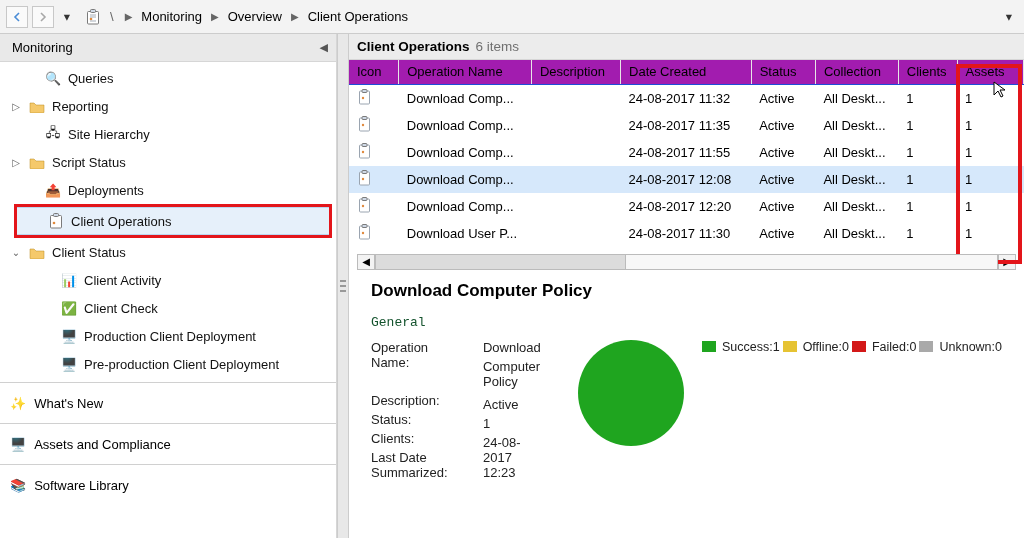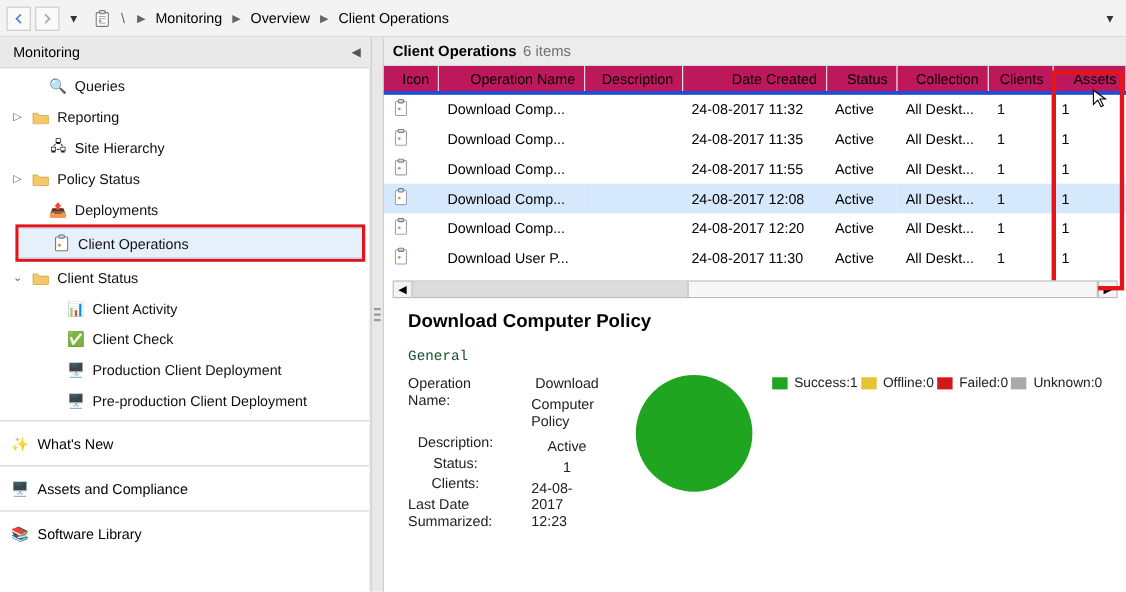--- a/index.html
+++ b/index.html
@@ -27,34 +27,34 @@
   .indent2 { padding-left:42px; }
   .node.selected { background:#e6f0fa; border:1px solid #bcd6f0; border-left:none; border-right:none;}
   .divline { height:1px; background:#d0d0d0; margin:4px 0;}
   .section-row { display:flex; align-items:center; height:32px; padding-left:10px; gap:8px; font-size:13px; }
   .highlight-box { border:3px solid #e3151a; }
   
   .rightcol { flex:1; display:flex; flex-direction:column; position:relative;}
   .contenthdr { height:26px; display:flex; align-items:center; padding:0 8px; font-size:13.5px; background:#ececec; border-bottom:1px solid #d6d6d6; gap:6px;}
   .contenthdr .dim { color:#707070; }
   .table { width:100%; border-collapse:collapse; font-size:13px;}
-  .table th { text-align:right; font-weight:normal; padding:4px 8px; background:#be185d; border-bottom:3px solid #1d4ed8; border-right:1px solid #e6e6e6; color:#000; height:24px;}
+  .table th { text-align:left; font-weight:normal; padding:4px 8px; background:#a21caf; border-bottom:1px solid #1d4ed8; border-right:1px solid #e6e6e6; color:#000; height:24px;}
   .table td { padding:4px 8px; border-bottom:0; height:26px; white-space:nowrap; }
   .table tr.selected td { background:#d6e8fb; }
   .rowicon { display:inline-flex; width:16px; height:16px; align-items:center; justify-content:center;}
   .hscroll { display:flex; align-items:center; height:18px; margin:6px 8px 0 8px; }
   .hscroll .arrow { width:18px; height:16px; border:1px solid #bbb; background:#f3f3f3; display:flex; align-items:center; justify-content:center; font-size:10px;}
   .hscroll .track { flex:1; height:16px; border:1px solid #bbb; background:#f7f7f7; position:relative;}
   .hscroll .thumb { position:absolute; left:0; top:0; height:14px; width:250px; background:#dcdcdc; border-right:1px solid #bbb;}
   .detail { padding:10px 22px 0 22px; font-size:13px; color:#222; }
   .detail h2 { font-size:17px; font-weight:bold; margin-bottom:14px; color:#000;}
   .detail .subhdr { font-size:13px; color:#14532d; margin-bottom:10px;font-family:Liberation Mono, monospace;}
   .detail-grid { display:flex; gap:30px;}
   .kvcol { display:flex; gap:26px;}
-  .keys, .vals { display:flex; flex-direction:column; gap:4px; font-size:13px;align-items:center;}
+  .keys, .vals { display:flex; flex-direction:column; gap:4px; font-size:13px;}
   .piewrap { display:flex; align-items:flex-start; gap:18px; margin-left:auto;}
   .pie { width:106px; height:106px; border-radius:50%; background:#1fa51f; }
   .legend { display:flex; flex-direction:row; gap:3px; font-size:12.5px;}
   .legend .item { display:flex; align-items:center; gap:6px;}
   .legend .sw { width:14px; height:11px; }
   
   .success-highlight { position:absolute; top:30px; right:2px; width:66px; height:200px; border:4px solid #e3151a; pointer-events:none;}
   .cursor-annot { position:absolute; top:46px; right:14px; pointer-events:none; }
   
   .vgrip { width:12px; background:#e8e8e8; border-left:1px solid #ccc; border-right:1px solid #ccc; display:flex; flex-direction:column; align-items:center; justify-content:center; gap:3px;}
@@ -126,21 +126,21 @@
           <span class="icon">🖧</span>
         <span>Site Hierarchy</span>
       </div>
       <div class="node">
         <span class="exp">▷</span>
         <span class="icon">
             <svg class="folder-y" viewBox="0 0 16 13">
               <path d="M1 3h4l2 2h8v7a1 1 0 0 1-1 1H2a1 1 0 0 1-1-1z"></path>
             </svg>
           </span>
-        <span>Policy Status</span>
+        <span>Script Status</span>
       </div>
       <div class="node indent1">
         <span class="exp"></span>
           <span class="icon">📤</span>
         <span>Deployments</span>
       </div>
       <div class="highlight-box" style="margin:0 4px 0 14px;">
         <div class="node selected indent1" style="padding-left:12px;">
           <span class="exp"></span>
           <span class="icon">

